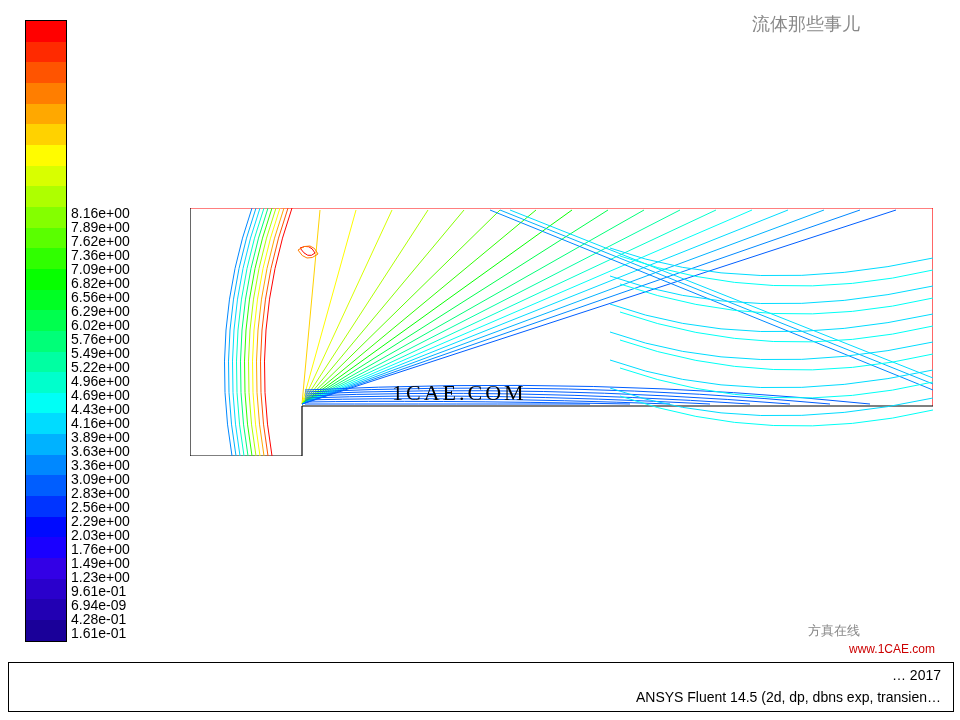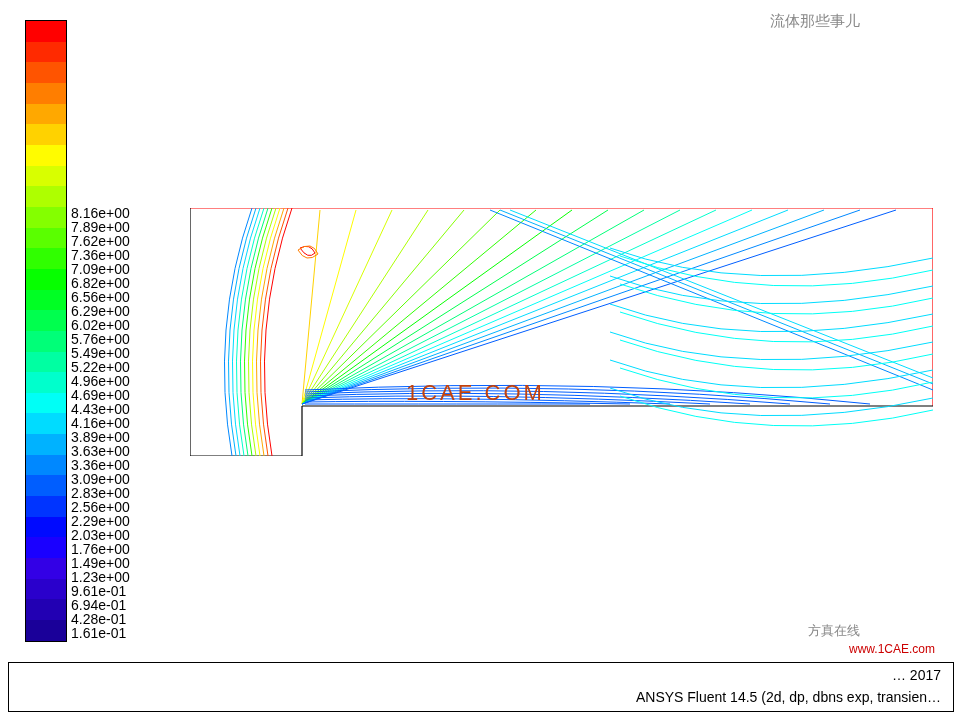--- a/index.html
+++ b/index.html
@@ -10,22 +10,22 @@
   .labels{margin-left:4px;display:flex;flex-direction:column;justify-content:flex-end;height:620px}
   .labels span{font-size:14px;line-height:14px;color:#000;white-space:nowrap}
   .plot{position:absolute;left:190px;top:208px;width:743px;height:248px}
   .plot svg{width:100%;height:100%}
   .footer{position:absolute;left:8px;bottom:8px;width:944px;height:48px;border:1px solid #000;font-size:14px}
   .footer .title{position:absolute;left:12px;bottom:8px}
   .footer .fluent{position:absolute;right:12px;bottom:6px}
   .footer .date{position:absolute;right:12px;top:4px}
   .wm{position:absolute;right:25px;bottom:64px;color:#c00;font-size:12px;font-weight:normal}
   .wm2{position:absolute;right:100px;bottom:80px;color:#888;font-size:13px;font-family:Liberation Serif, serif}
-  .wm3{position:absolute;right:100px;top:12px;color:#888;font-size:15px;font-family:Liberation Serif, serif}
-  .wm4{position:absolute;left:406px;top:380px;color:#c2410c;font-size:22px;font-family:Liberation Sans, sans-serif;letter-spacing:3px}
+  .wm3{position:absolute;right:100px;top:12px;color:#888;font-size:18px;font-family:Liberation Serif, serif}
+  .wm4{position:absolute;left:392px;top:380px;color:#000000;font-size:22px;font-family:Liberation Serif, serif;letter-spacing:3px}
 </style>
 </head>
 <body>
 
 <div class="page">
 
   <div class="legend">
     <div class="colorbar" id="colorbar">
         <div class="seg" style="background: rgb(255, 0, 0); height: 20.6667px;"></div>
         <div class="seg" style="background: rgb(255, 42, 0); height: 20.6667px;"></div>
@@ -80,21 +80,21 @@
         <span>3.36e+00</span>
         <span>3.09e+00</span>
         <span>2.83e+00</span>
         <span>2.56e+00</span>
         <span>2.29e+00</span>
         <span>2.03e+00</span>
         <span>1.76e+00</span>
         <span>1.49e+00</span>
         <span>1.23e+00</span>
         <span>9.61e-01</span>
-        <span>6.94e-01</span>
+        <span>6.94e-09</span>
         <span>4.28e-01</span>
         <span>1.61e-01</span>
       </div>
   </div>
 
   <div class="plot">
     <svg viewBox="0 0 743 248">
 
       <g fill="none" stroke-width="1.2">
         <path d="M 0 0 L 743 0" stroke="#ff0000"></path>

